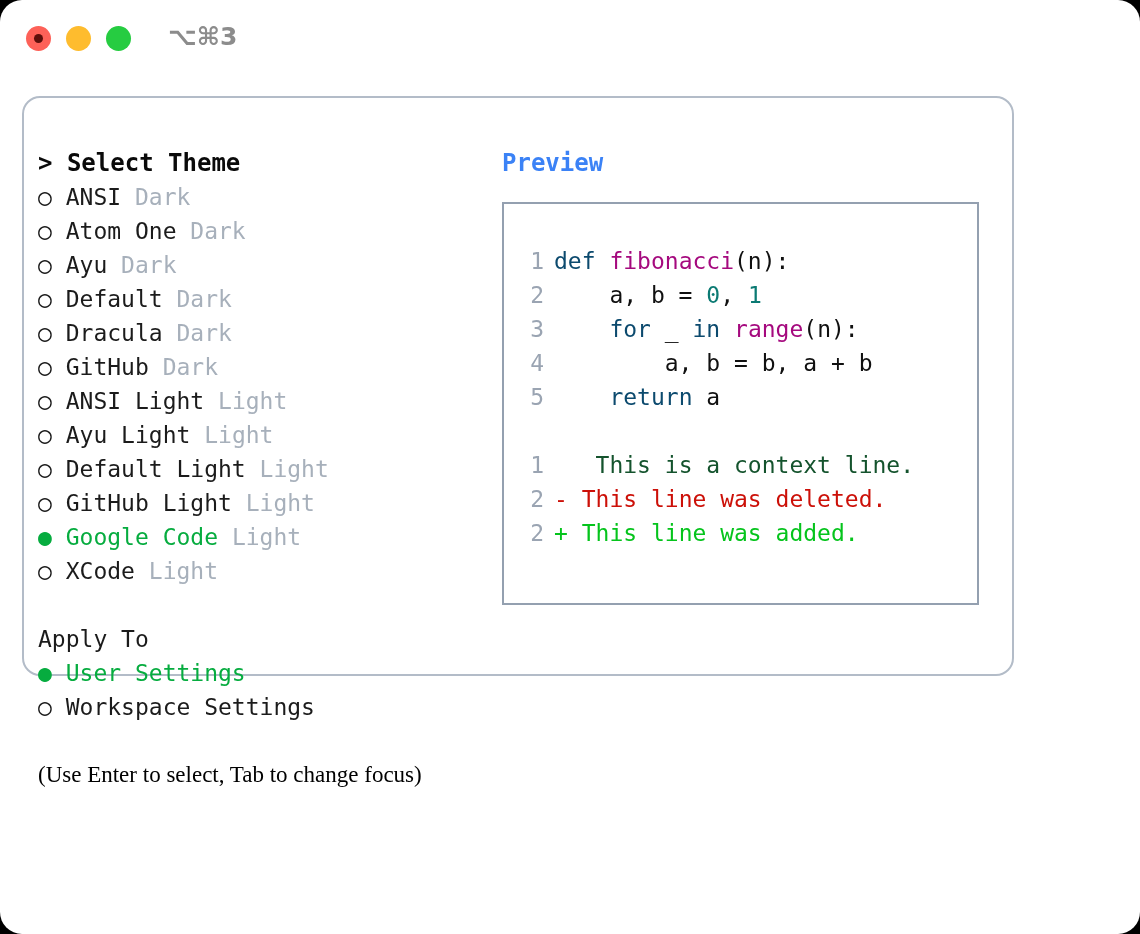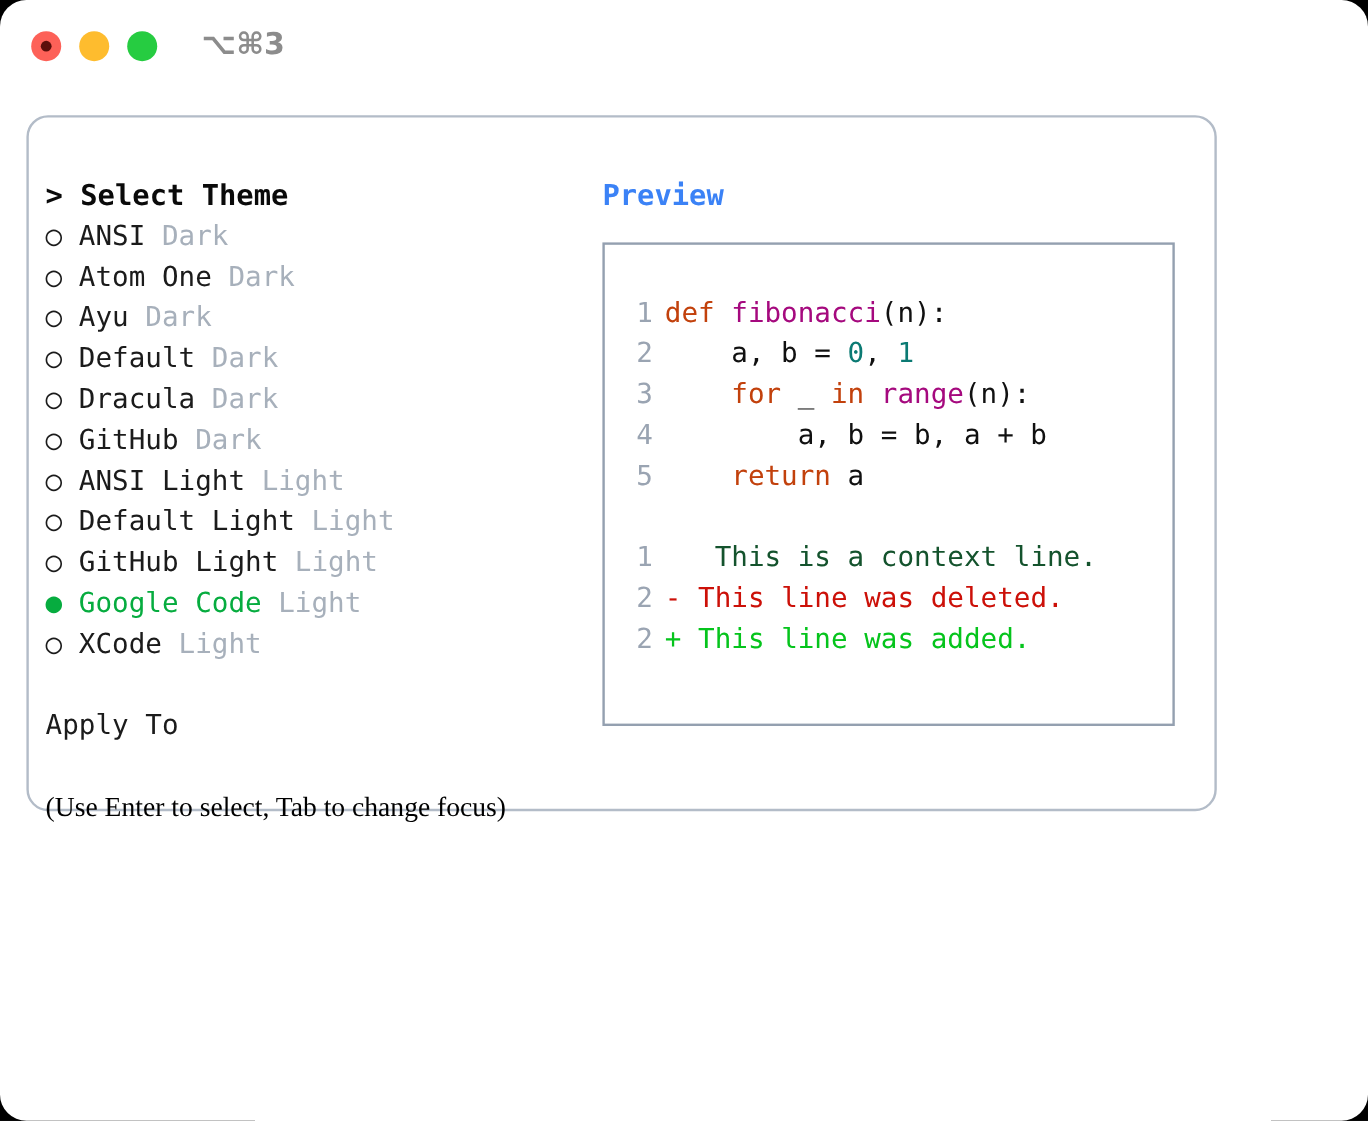--- a/index.html
+++ b/index.html
@@ -154,21 +154,21 @@
     line-height: 34px;
     white-space: pre;
   }
   .ln {
     color: #9aa4b2;
     display: inline-block;
     width: 22px;
     text-align: right;
     margin-right: 10px;
   }
-  .kw   { color: #c2410c; }
+  .kw   { color: #0c4a6e; }
   .fn   { color: #a5097e; }
   .num  { color: #0b7a73; }
   .pln  { color: #101010; }
   .ctx  { color: #14532d; }
   .del  { color: #cc1008; }
   .add  { color: #05c41c; }
   .gap  { height: 34px; }
 </style>
 </head>
 <body>
@@ -190,28 +190,33 @@
       <div class="section-head">&gt; Select Theme</div>
 
       <ul class="opt-list" id="theme-list">
           <li class="opt"><span class="marker">○</span><span class="label"> ANSI</span><span class="tag"> Dark</span></li>
           <li class="opt"><span class="marker">○</span><span class="label"> Atom One</span><span class="tag"> Dark</span></li>
           <li class="opt"><span class="marker">○</span><span class="label"> Ayu</span><span class="tag"> Dark</span></li>
           <li class="opt"><span class="marker">○</span><span class="label"> Default</span><span class="tag"> Dark</span></li>
           <li class="opt"><span class="marker">○</span><span class="label"> Dracula</span><span class="tag"> Dark</span></li>
           <li class="opt"><span class="marker">○</span><span class="label"> GitHub</span><span class="tag"> Dark</span></li>
           <li class="opt"><span class="marker">○</span><span class="label"> ANSI Light</span><span class="tag"> Light</span></li>
+          <li class="opt"><span class="marker">○</span><span class="label"> Ayu Light</span><span class="tag"> Light</span></li>
           <li class="opt"><span class="marker">○</span><span class="label"> Default Light</span><span class="tag"> Light</span></li>
           <li class="opt"><span class="marker">○</span><span class="label"> GitHub Light</span><span class="tag"> Light</span></li>
           <li class="opt selected"><span class="marker">●</span><span class="label"> Google Code</span><span class="tag"> Light</span></li>
           <li class="opt"><span class="marker">○</span><span class="label"> XCode</span><span class="tag"> Light</span></li>
         </ul>
 
       <div class="apply-head">Apply To</div>
 
+      <ul class="opt-list" id="apply-list">
+          <li class="opt selected"><span class="marker">●</span><span class="label"> User Settings</span></li>
+          <li class="opt"><span class="marker">○</span><span class="label"> Workspace Settings</span></li>
+        </ul>
 
       <div class="hint">(Use Enter to select, Tab to change focus)</div>
     </div>
 
     <div class="right-col">
       <div class="preview-title">Preview</div>
 
       <div class="preview-box">
         <div id="code-block">
             <div class="code-line"><span class="ln">1</span><span class="kw">def </span><span class="fn">fibonacci</span><span class="pln">(n):</span></div>

